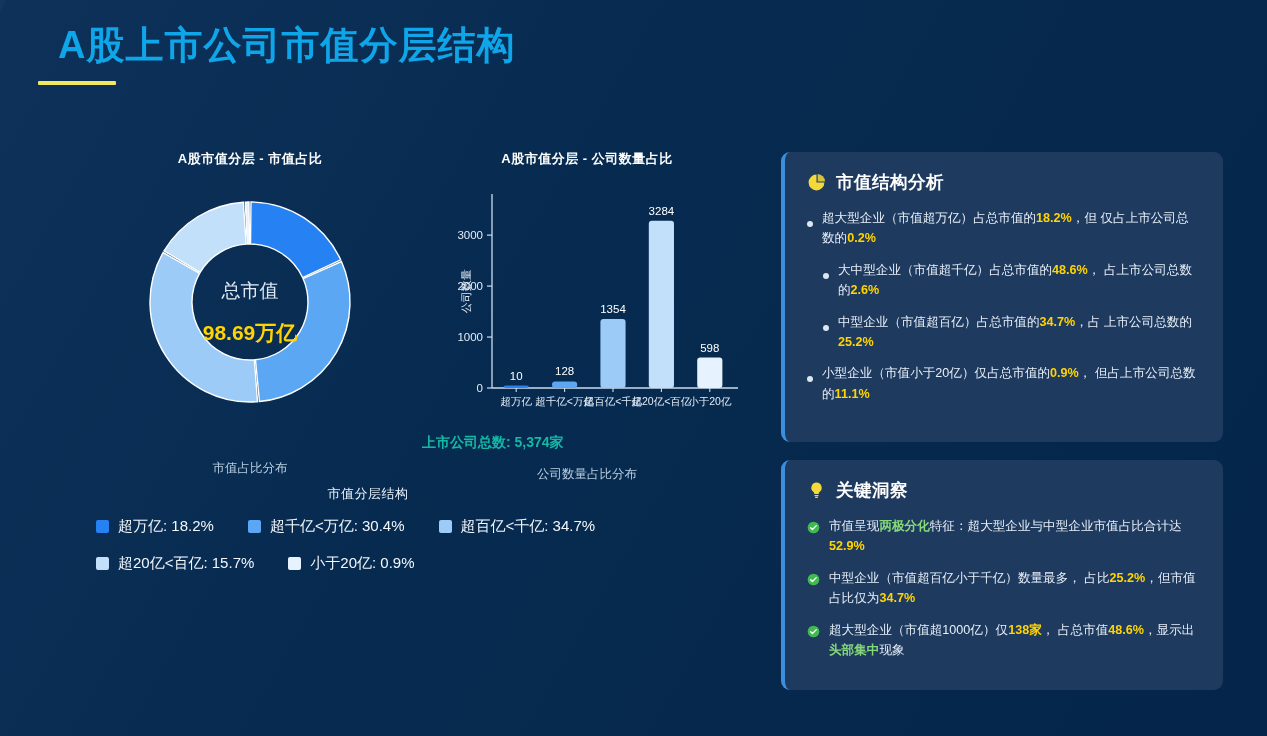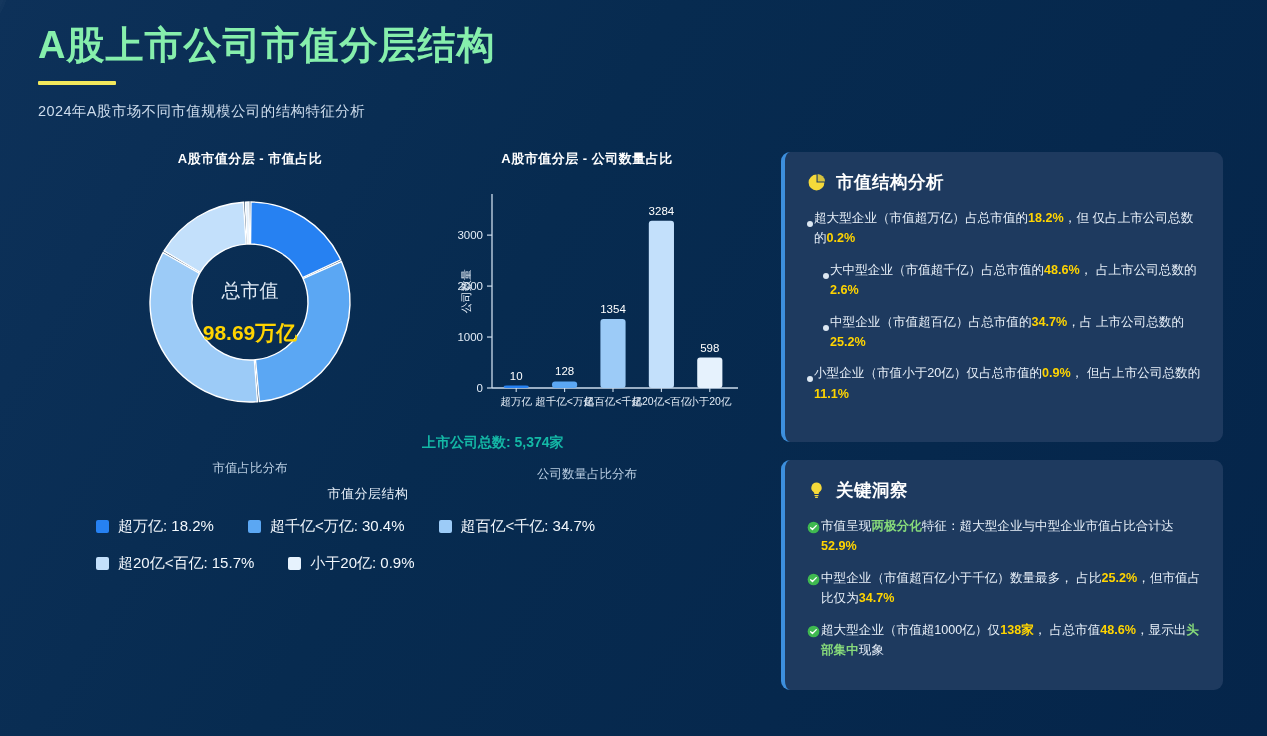--- a/index.html
+++ b/index.html
@@ -21,21 +21,21 @@
     background-image:
       linear-gradient(115deg, rgba(255,255,255,0.018) 0 6px, transparent 6px 26px),
       linear-gradient(115deg, rgba(255,255,255,0.012) 0 3px, transparent 3px 40px);
     pointer-events: none;
   }
 
   
   .header { position: absolute; left: 38px; top: 22px; }
   .title {
     font-size: 38px; font-weight: bold; letter-spacing: 1px;
-    color: #86efac; line-height: 1.25; white-space: nowrap;
+    color: #0ea5e9; line-height: 1.25; white-space: nowrap; margin-left: 20px;
   }
   .title-rule {
     width: 78px; height: 4px; background: #f2e85c;
     margin-top: 11px; border-radius: 1px;
   }
   .subtitle {
     margin-top: 17px; font-size: 14.5px; color: #cddcec; letter-spacing: .4px;
   }
 
   
@@ -103,21 +103,21 @@
   .panel-head {
     display: flex; align-items: center; gap: 10px; margin-bottom: 14px;
   }
   .panel-head .ptitle {
     font-size: 17.5px; font-weight: bold; color: #ffffff; letter-spacing: .5px;
   }
   .panel-icon { width: 19px; height: 19px; flex: none; }
 
   .bullets { list-style: none; }
   .bullets li {
-    display: flex; align-items: flex-start; gap: 1px;
+    display: flex; align-items: flex-start; gap: 9px;
     font-size: 12.6px; line-height: 1.62; color: #e8f0f9;
     margin-bottom: 11px;
   }
   .bullets li .marker { flex: none; margin-top: 5px; }
   .dot {
     display: inline-block; width: 6px; height: 6px; border-radius: 50%;
     background: #dce7f2;
   }
   .check { display: block; width: 13px; height: 13px; }
   .hl      { color: #ffd400; font-weight: bold; }
@@ -125,21 +125,20 @@
   .indent-1 { padding-left: 16px; }
 </style>
 </head>
 <body>
 
 <div class="bg-texture"></div>
 
 <div class="header">
   <div class="title">A股上市公司市值分层结构</div>
   <div class="title-rule"></div>
-  <div class="subtitle">2024年A股市场不同市值规模公司的结构特征分析</div>
 </div>
 
 <div class="charts">
 
   <div class="chart-block" id="donut-block">
     <div class="chart-title">A股市值分层 - 市值占比</div>
     <div class="donut-wrap">
       <svg class="donut-svg" width="296" height="250" viewBox="0 0 296 250">
         <g id="donut-slices" transform="translate(148,120)">
             <path d="M 0.9599163462400048 -99.9953926969049 A 100 100 0 0 1 90.65700943481964 -42.20552855177886 L 52.5810654721954 -24.47920656003174 A 58 58 0 0 0 0.5567514808192028 -57.99732776420484 Z" fill="#2681f2" stroke="#ffffff" stroke-width="1.4"></path>

